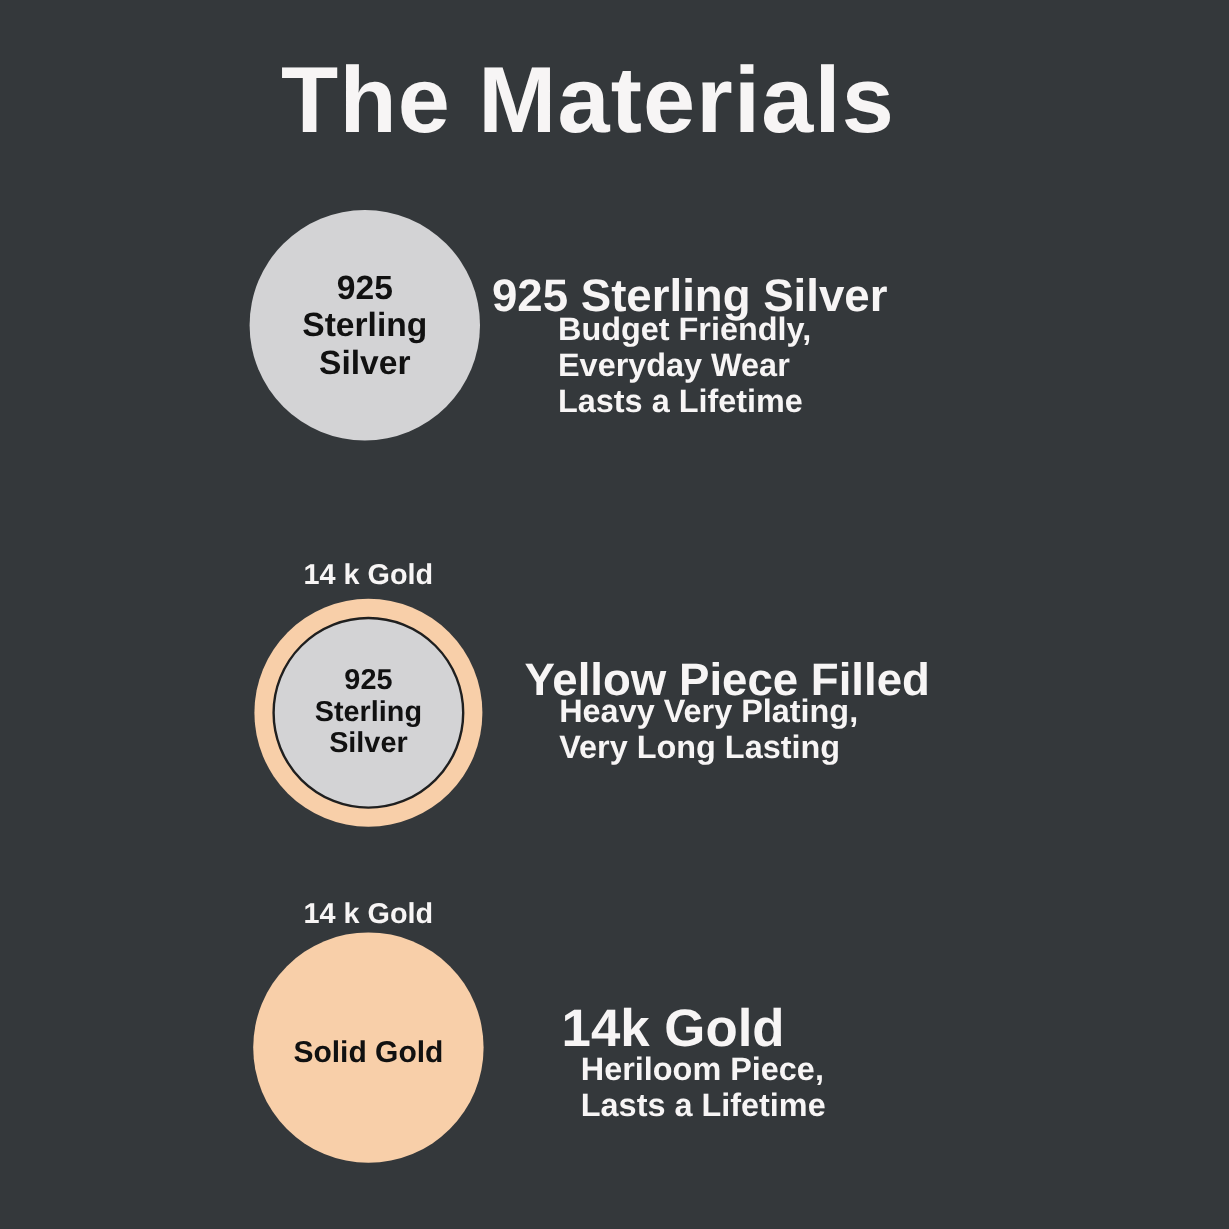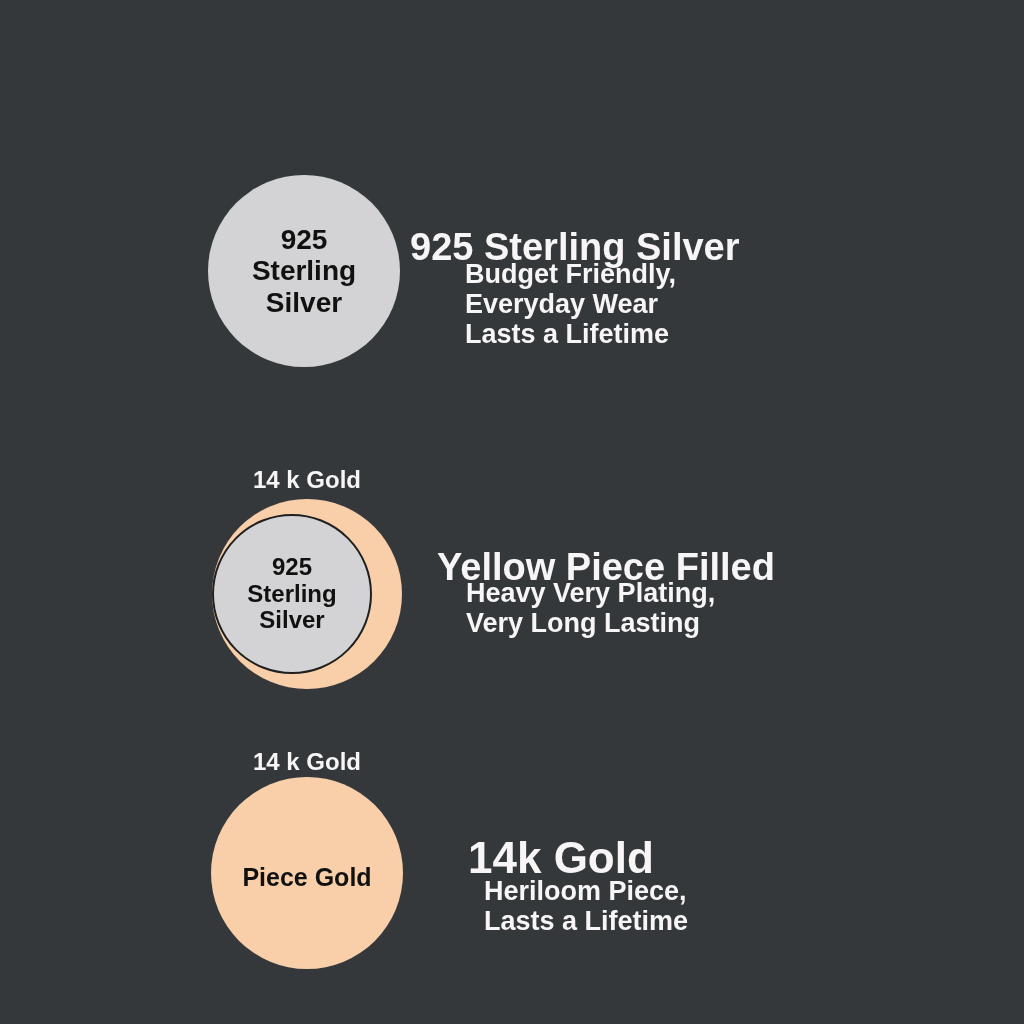--- a/index.html
+++ b/index.html
@@ -23,20 +23,21 @@
     text-align: center;
     font-size: 78px;
     letter-spacing: 1px;
     color: var(--light, #f7f5f5);
   }
   .circle {
     position: absolute;
     border-radius: 50%;
     display: flex;
     flex-direction: column;
+    align-items: center;
     justify-content: center;
     text-align: center;
   }
   .circle .cline {
     color: var(--circle-text, #111);
     line-height: 1.12;
   }
   
   .s1-circle {
     left: 208px; top: 175px;
@@ -98,20 +99,21 @@
   }
   .s1-sub { left: 465px; top: 259px; }
   .s2-sub { left: 466px; top: 578px; }
   .s3-sub { left: 484px; top: 876px; }
 </style>
 </head>
 <body>
 
 <div class="canvas">
 
+  <h1 class="page-title">The Materials</h1>
 
   <div class="circle s1-circle">
     <div class="cline">925</div>
     <div class="cline">Sterling</div>
     <div class="cline">Silver</div>
   </div>
   <div class="heading s1-heading">925 Sterling Silver</div>
   <div class="subtext s1-sub">
     <div>Budget Friendly,</div>
     <div>Everyday Wear</div>
@@ -127,21 +129,21 @@
     </div>
   </div>
   <div class="heading s2-heading">Yellow Piece Filled</div>
   <div class="subtext s2-sub">
     <div>Heavy Very Plating,</div>
     <div>Very Long Lasting</div>
   </div>
 
   <div class="top-label s3-label">14 k Gold</div>
   <div class="circle s3-circle">
-    <div class="cline">Piece Gold</div>
+    <div class="cline">Solid Gold</div>
   </div>
   <div class="heading s3-heading">14k Gold</div>
   <div class="subtext s3-sub">
     <div>Heriloom Piece,</div>
     <div>Lasts a Lifetime</div>
   </div>
 
 </div>
 
 </body></html>

